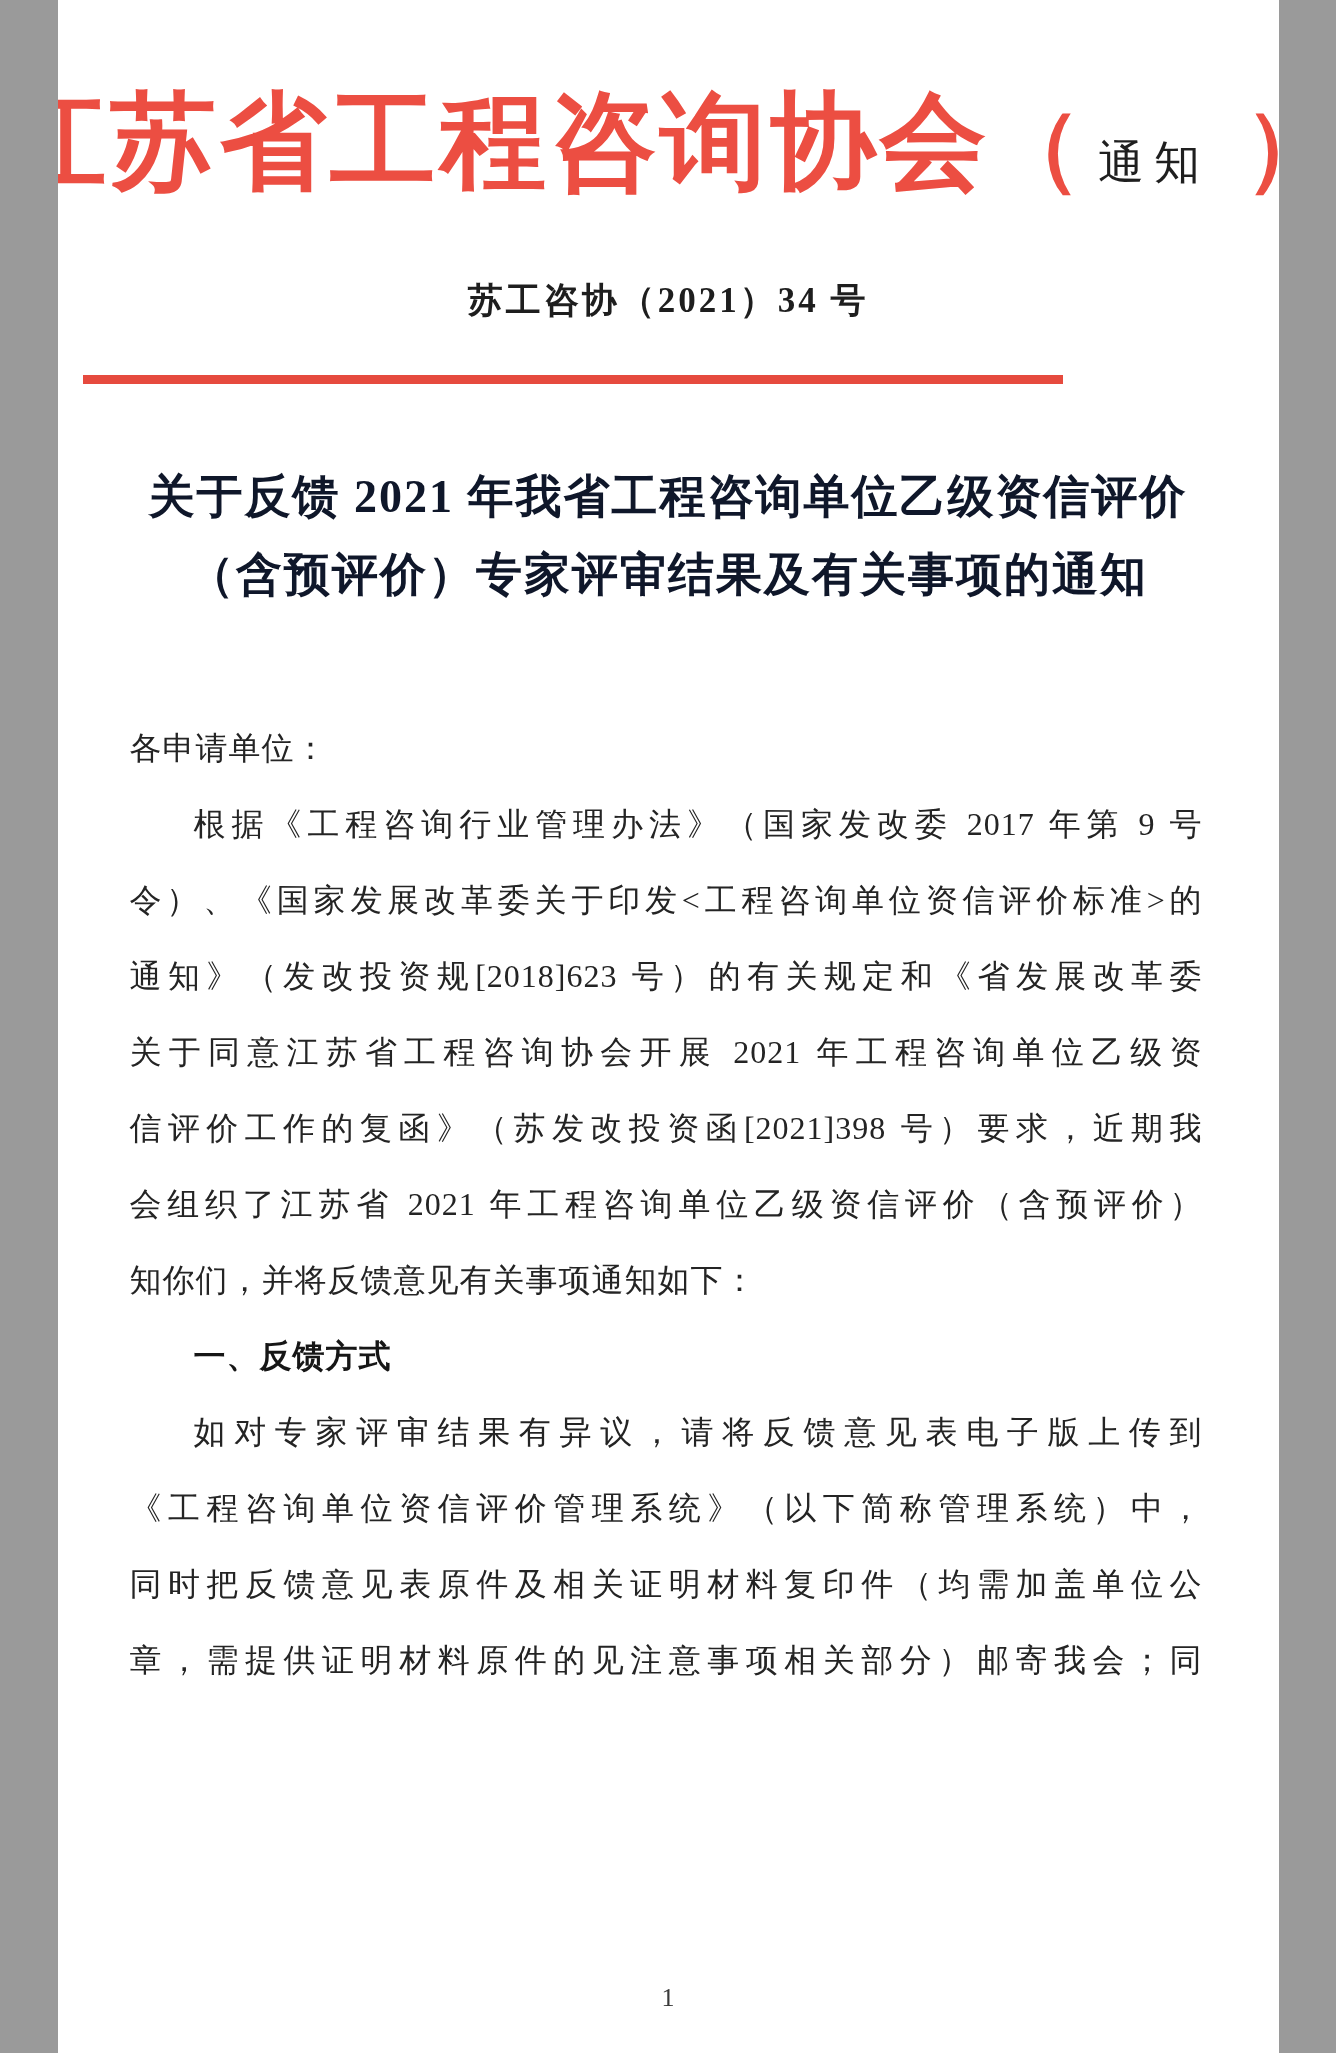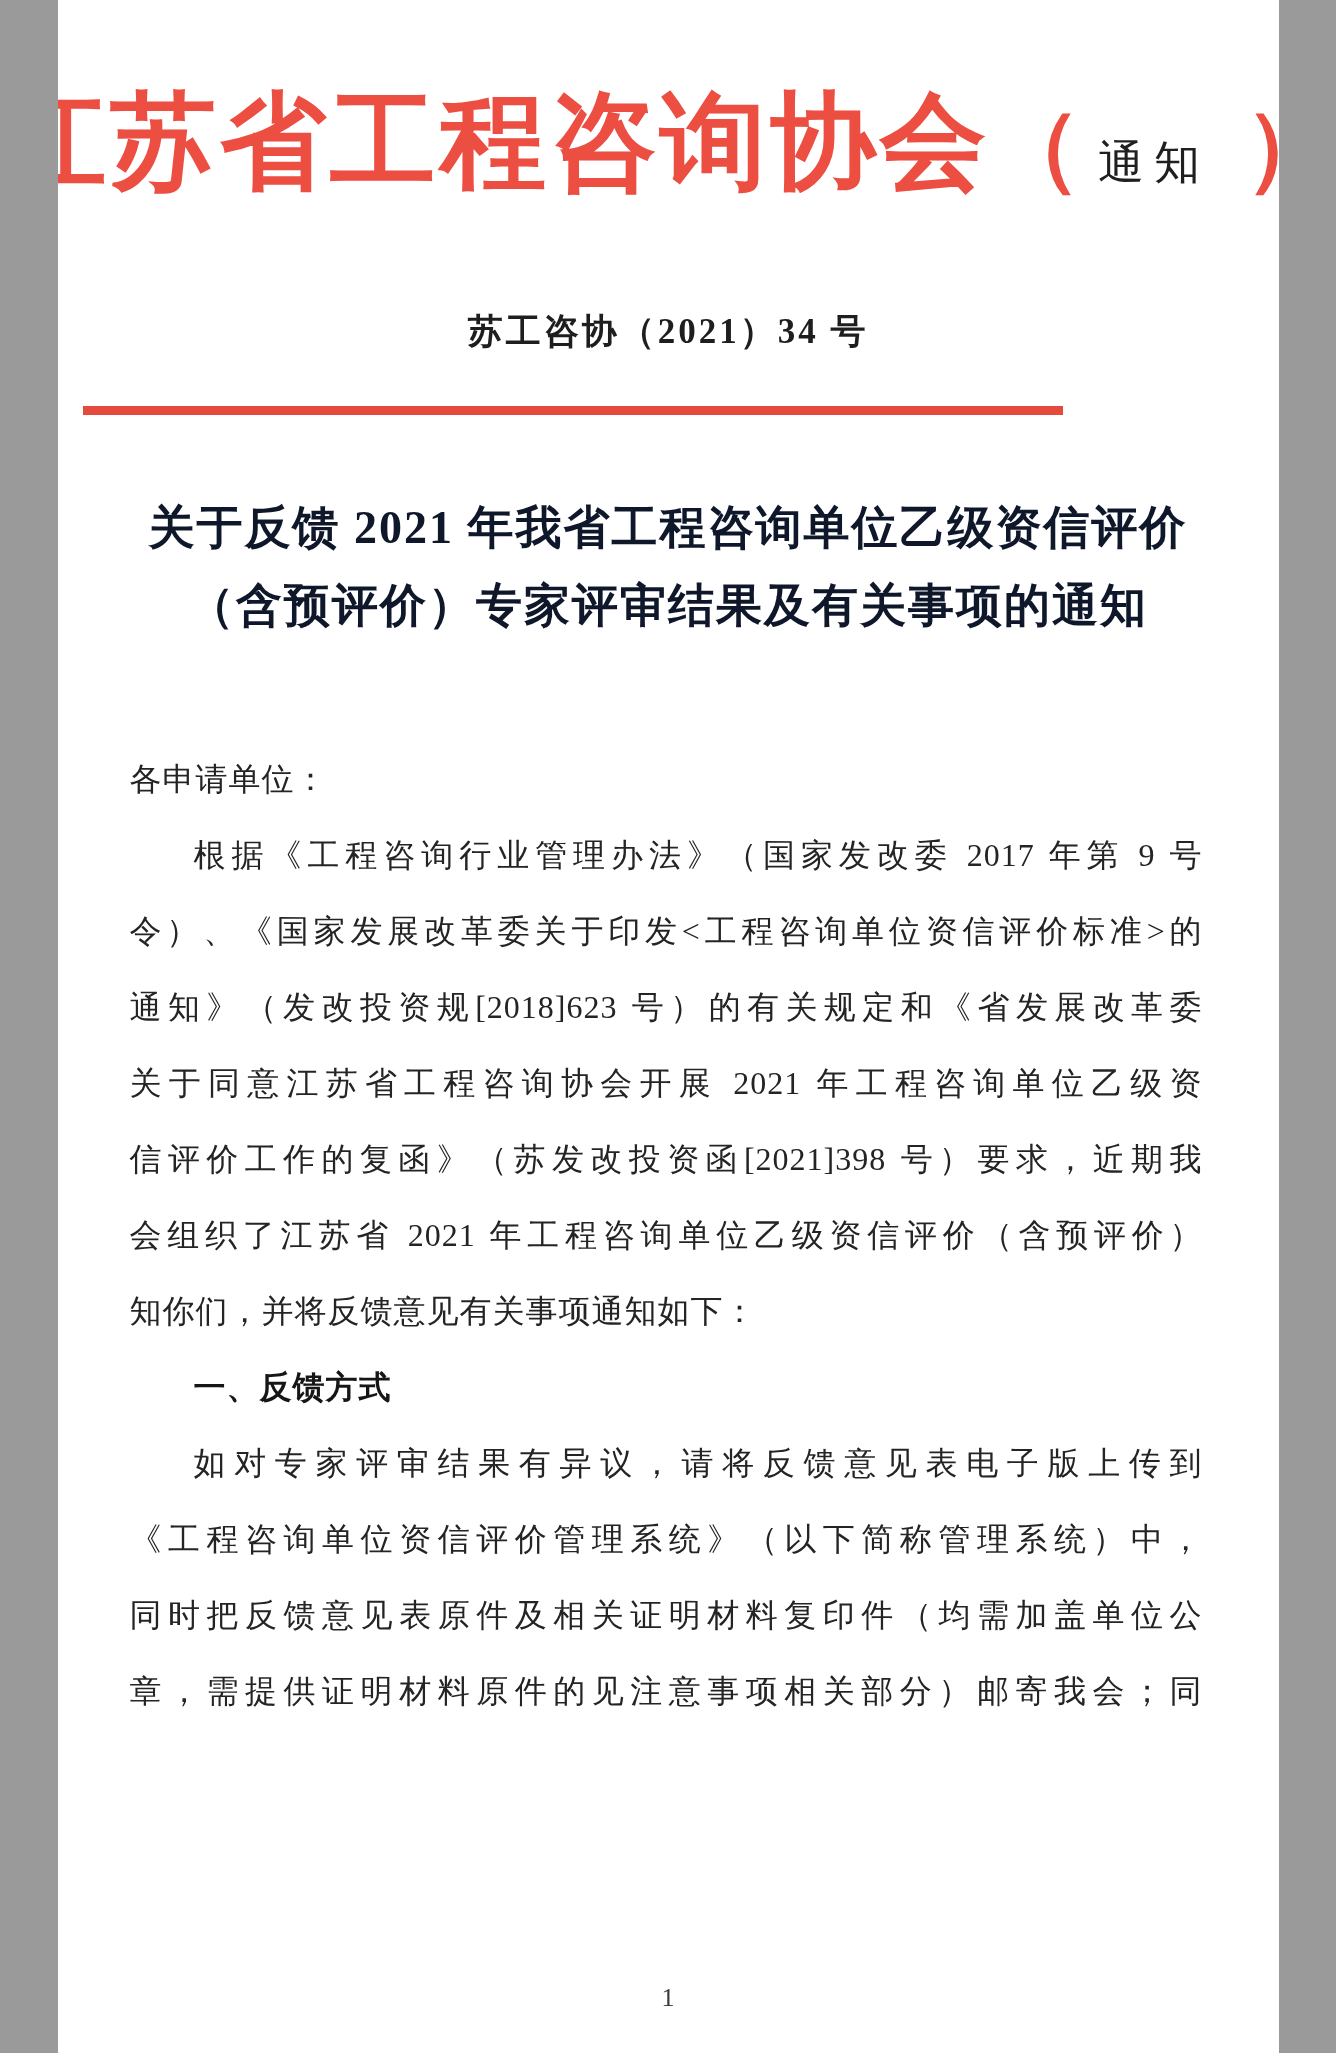--- a/index.html
+++ b/index.html
@@ -38,21 +38,21 @@
   .masthead .doctype {
     font-size: 46px;
     font-weight: 400;
     color: #1f1f1f;
     margin: 0 34px 12px 16px;
     letter-spacing: 10px;
   }
 
   
   .docnum {
-    margin-top: 108px;
+    margin-top: 77px;
     text-align: center;
     font-size: 35px;
     line-height: 1;
     letter-spacing: 3px;
     color: #1e1e1e;
     font-weight: 600;
   }
 
   
   .rule {

